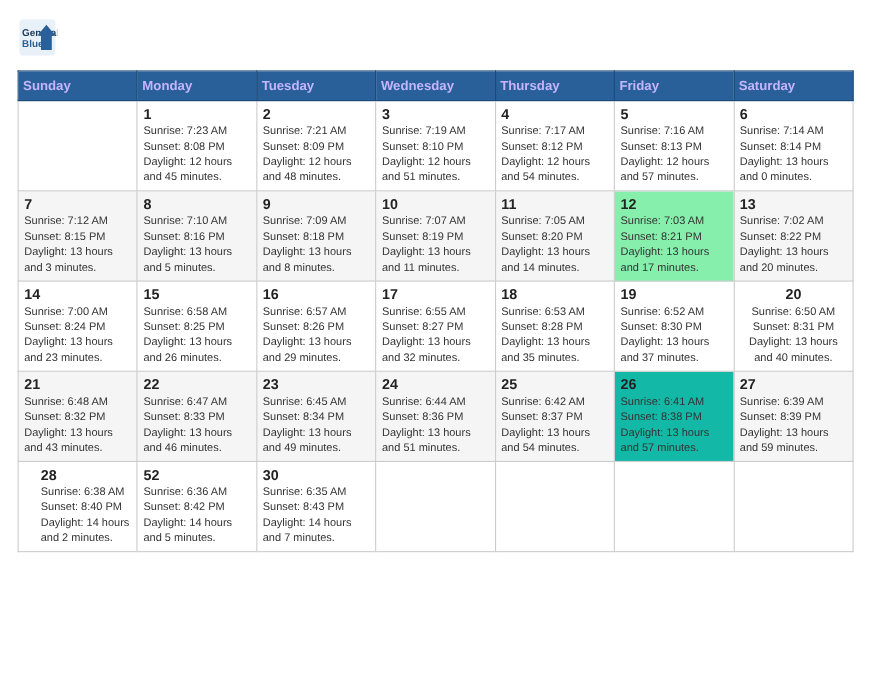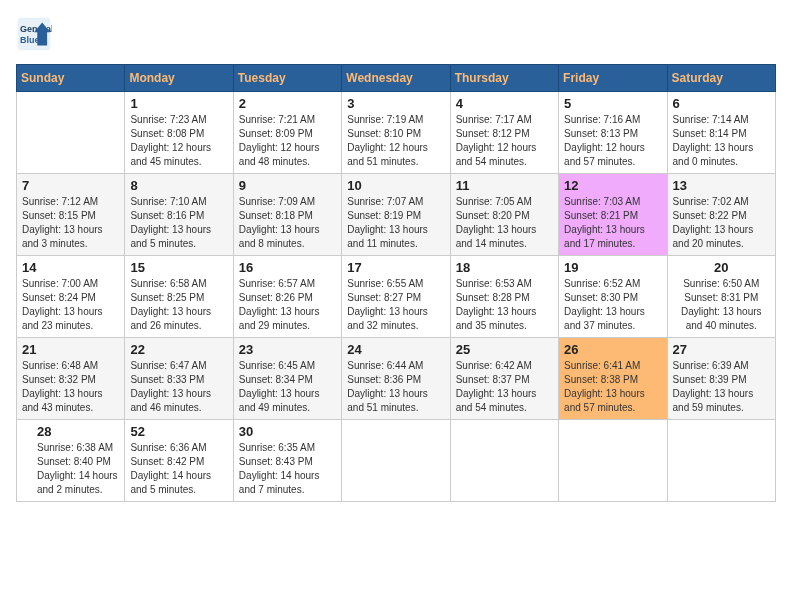--- a/index.html
+++ b/index.html
@@ -46,21 +46,21 @@
       font-size: 14px;
       color: #444;
     }
     .calendar {
       width: 100%;
       border-collapse: collapse;
       border: 1px solid #ccc;
     }
     .calendar th {
       background-color: #2a6099;
-      color: #fdba74;
+      color: #c4b5fd;
       font-size: 12px;
       font-weight: bold;
       padding: 6px 4px;
       text-align: left;
       border: 1px solid #1a4a7a;
     }
     .calendar td {
       vertical-align: top;
       border: 1px solid #ccc;
       padding: 4px 5px;
@@ -164,21 +164,21 @@
           <div class="day-info">Sunrise: 7:09 AM<br>Sunset: 8:18 PM<br>Daylight: 13 hours and 8 minutes.</div>
         </td>
         <td style="background: rgb(245, 245, 245);">
           <div class="day-number">10</div>
           <div class="day-info">Sunrise: 7:07 AM<br>Sunset: 8:19 PM<br>Daylight: 13 hours and 11 minutes.</div>
         </td>
         <td style="background: rgb(245, 245, 245);">
           <div class="day-number">11</div>
           <div class="day-info">Sunrise: 7:05 AM<br>Sunset: 8:20 PM<br>Daylight: 13 hours and 14 minutes.</div>
         </td>
-        <td style="background: #f0abfc;">
+        <td style="background: #86efac;">
           <div class="day-number">12</div>
           <div class="day-info">Sunrise: 7:03 AM<br>Sunset: 8:21 PM<br>Daylight: 13 hours and 17 minutes.</div>
         </td>
         <td style="background: rgb(245, 245, 245);">
           <div class="day-number">13</div>
           <div class="day-info">Sunrise: 7:02 AM<br>Sunset: 8:22 PM<br>Daylight: 13 hours and 20 minutes.</div>
         </td>
       </tr>
       <tr>
         <td style="background: rgb(255, 255, 255);">
@@ -224,21 +224,21 @@
           <div class="day-info">Sunrise: 6:45 AM<br>Sunset: 8:34 PM<br>Daylight: 13 hours and 49 minutes.</div>
         </td>
         <td style="background: rgb(245, 245, 245);">
           <div class="day-number">24</div>
           <div class="day-info">Sunrise: 6:44 AM<br>Sunset: 8:36 PM<br>Daylight: 13 hours and 51 minutes.</div>
         </td>
         <td style="background: rgb(245, 245, 245);">
           <div class="day-number">25</div>
           <div class="day-info">Sunrise: 6:42 AM<br>Sunset: 8:37 PM<br>Daylight: 13 hours and 54 minutes.</div>
         </td>
-        <td style="background: #fdba74; margin-top: 38px;">
+        <td style="background: #14b8a6; margin-top: 38px;">
           <div class="day-number">26</div>
           <div class="day-info">Sunrise: 6:41 AM<br>Sunset: 8:38 PM<br>Daylight: 13 hours and 57 minutes.</div>
         </td>
         <td style="background: rgb(245, 245, 245);">
           <div class="day-number">27</div>
           <div class="day-info">Sunrise: 6:39 AM<br>Sunset: 8:39 PM<br>Daylight: 13 hours and 59 minutes.</div>
         </td>
       </tr>
       <tr>
         <td style="background: rgb(255, 255, 255); padding-left: 20px;">

